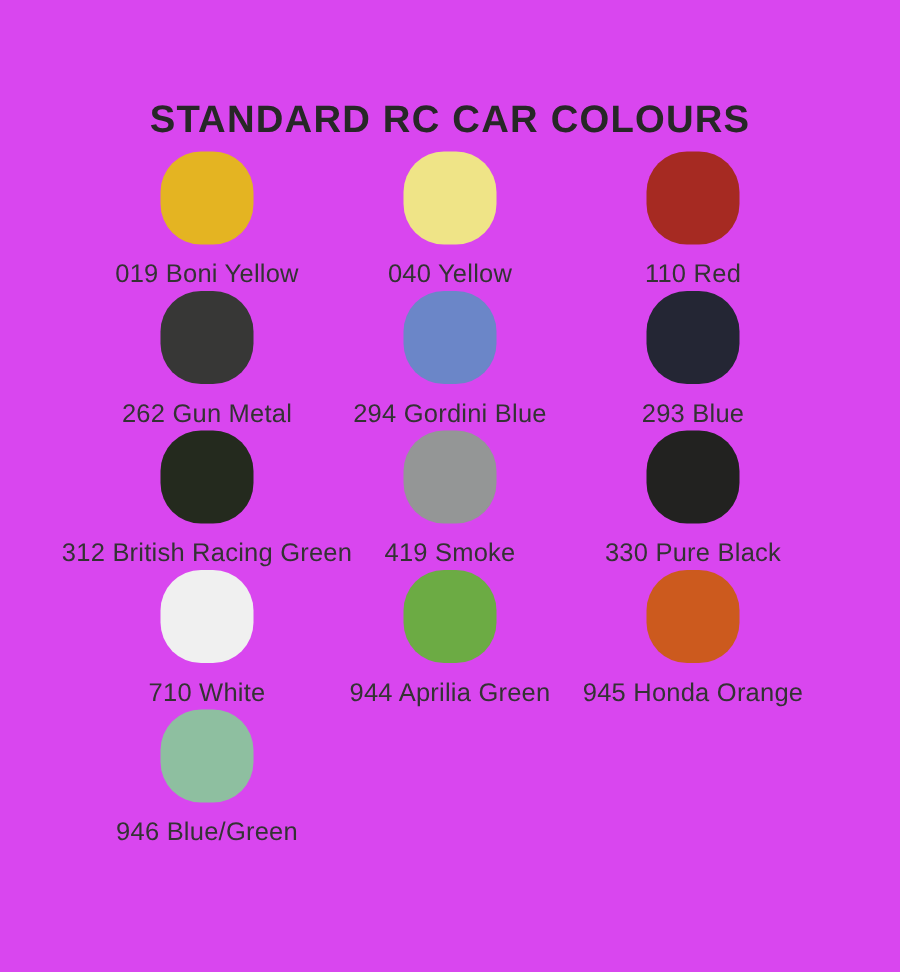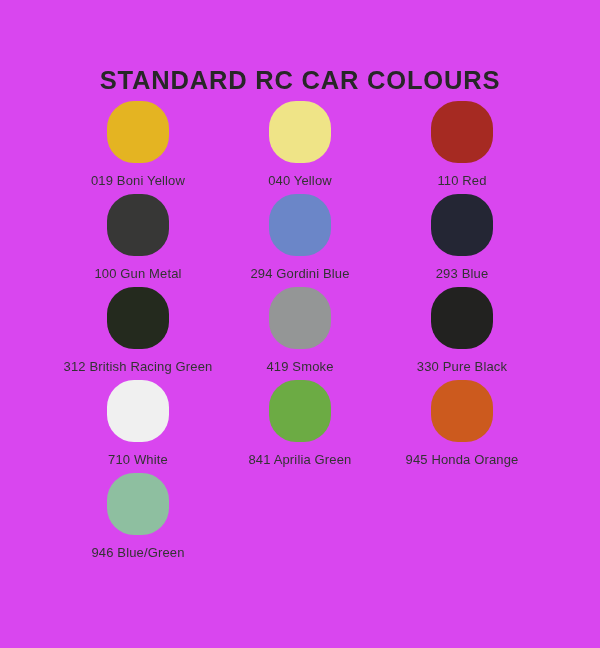--- a/index.html
+++ b/index.html
@@ -51,21 +51,21 @@
     align-items: center;
   }
   .swatch-chip {
     width: 62px;
     height: 62px;
     border-radius: 27px;
     flex: 0 0 auto;
   }
   .swatch-label {
     margin-top: 10px;
-    font-size: 13px;
+    font-size: 17px;
     font-weight: normal;
     color: #333333;
     text-align: center;
     letter-spacing: 0.15px;
     white-space: nowrap;
     line-height: 1.2;
   }
 </style>
 </head>
 <body>
@@ -82,21 +82,21 @@
       <div class="swatch-cell">
         <div class="swatch-chip" style="background: rgb(239, 228, 135);"></div>
         <div class="swatch-label">040 Yellow</div>
       </div>
       <div class="swatch-cell">
         <div class="swatch-chip" style="background: rgb(166, 42, 34);"></div>
         <div class="swatch-label">110 Red</div>
       </div>
       <div class="swatch-cell">
         <div class="swatch-chip" style="background: rgb(55, 55, 54);"></div>
-        <div class="swatch-label">100 Gun Metal</div>
+        <div class="swatch-label">262 Gun Metal</div>
       </div>
       <div class="swatch-cell">
         <div class="swatch-chip" style="background: rgb(107, 134, 200);"></div>
         <div class="swatch-label">294 Gordini Blue</div>
       </div>
       <div class="swatch-cell">
         <div class="swatch-chip" style="background: rgb(36, 38, 52);"></div>
         <div class="swatch-label">293 Blue</div>
       </div>
       <div class="swatch-cell">
@@ -110,21 +110,21 @@
       <div class="swatch-cell">
         <div class="swatch-chip" style="background: rgb(34, 34, 32);"></div>
         <div class="swatch-label">330 Pure Black</div>
       </div>
       <div class="swatch-cell">
         <div class="swatch-chip" style="background: rgb(240, 240, 240);"></div>
         <div class="swatch-label">710 White</div>
       </div>
       <div class="swatch-cell">
         <div class="swatch-chip" style="background: rgb(108, 171, 68);"></div>
-        <div class="swatch-label">841 Aprilia Green</div>
+        <div class="swatch-label">944 Aprilia Green</div>
       </div>
       <div class="swatch-cell">
         <div class="swatch-chip" style="background: rgb(204, 90, 30);"></div>
         <div class="swatch-label">945 Honda Orange</div>
       </div>
       <div class="swatch-cell">
         <div class="swatch-chip" style="background: rgb(142, 191, 160);"></div>
         <div class="swatch-label">946 Blue/Green</div>
       </div>
     </div>

